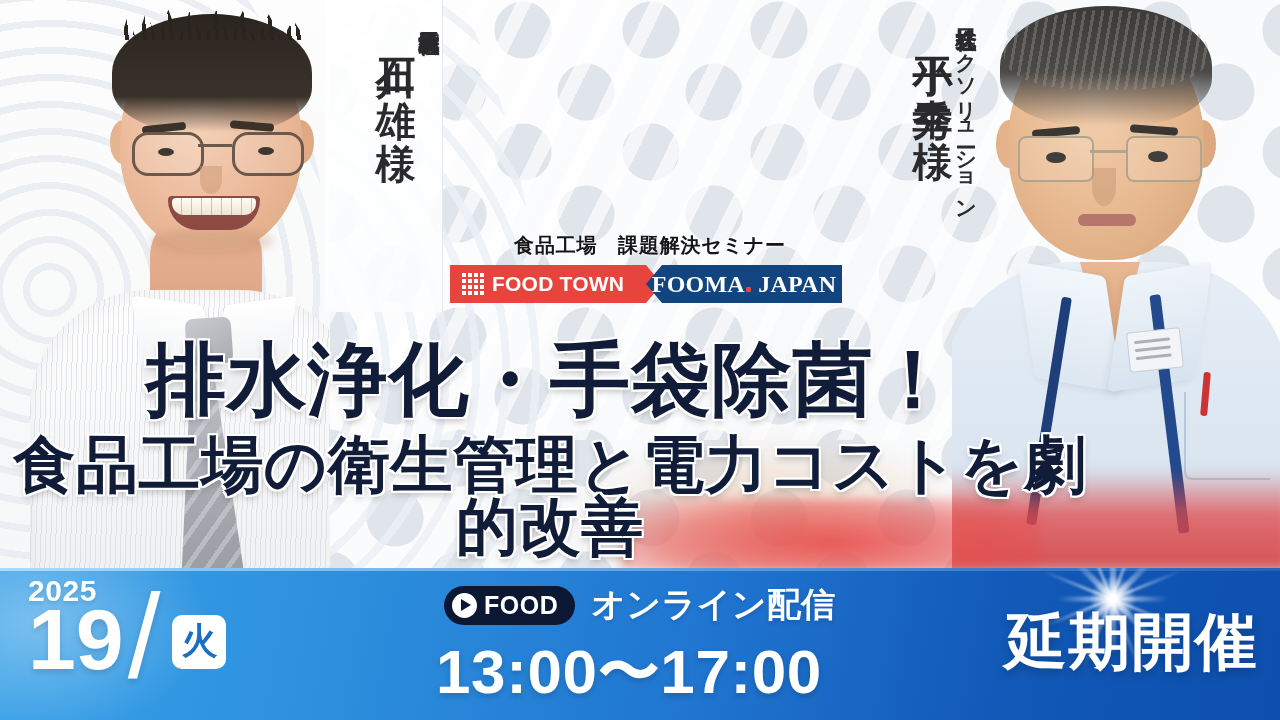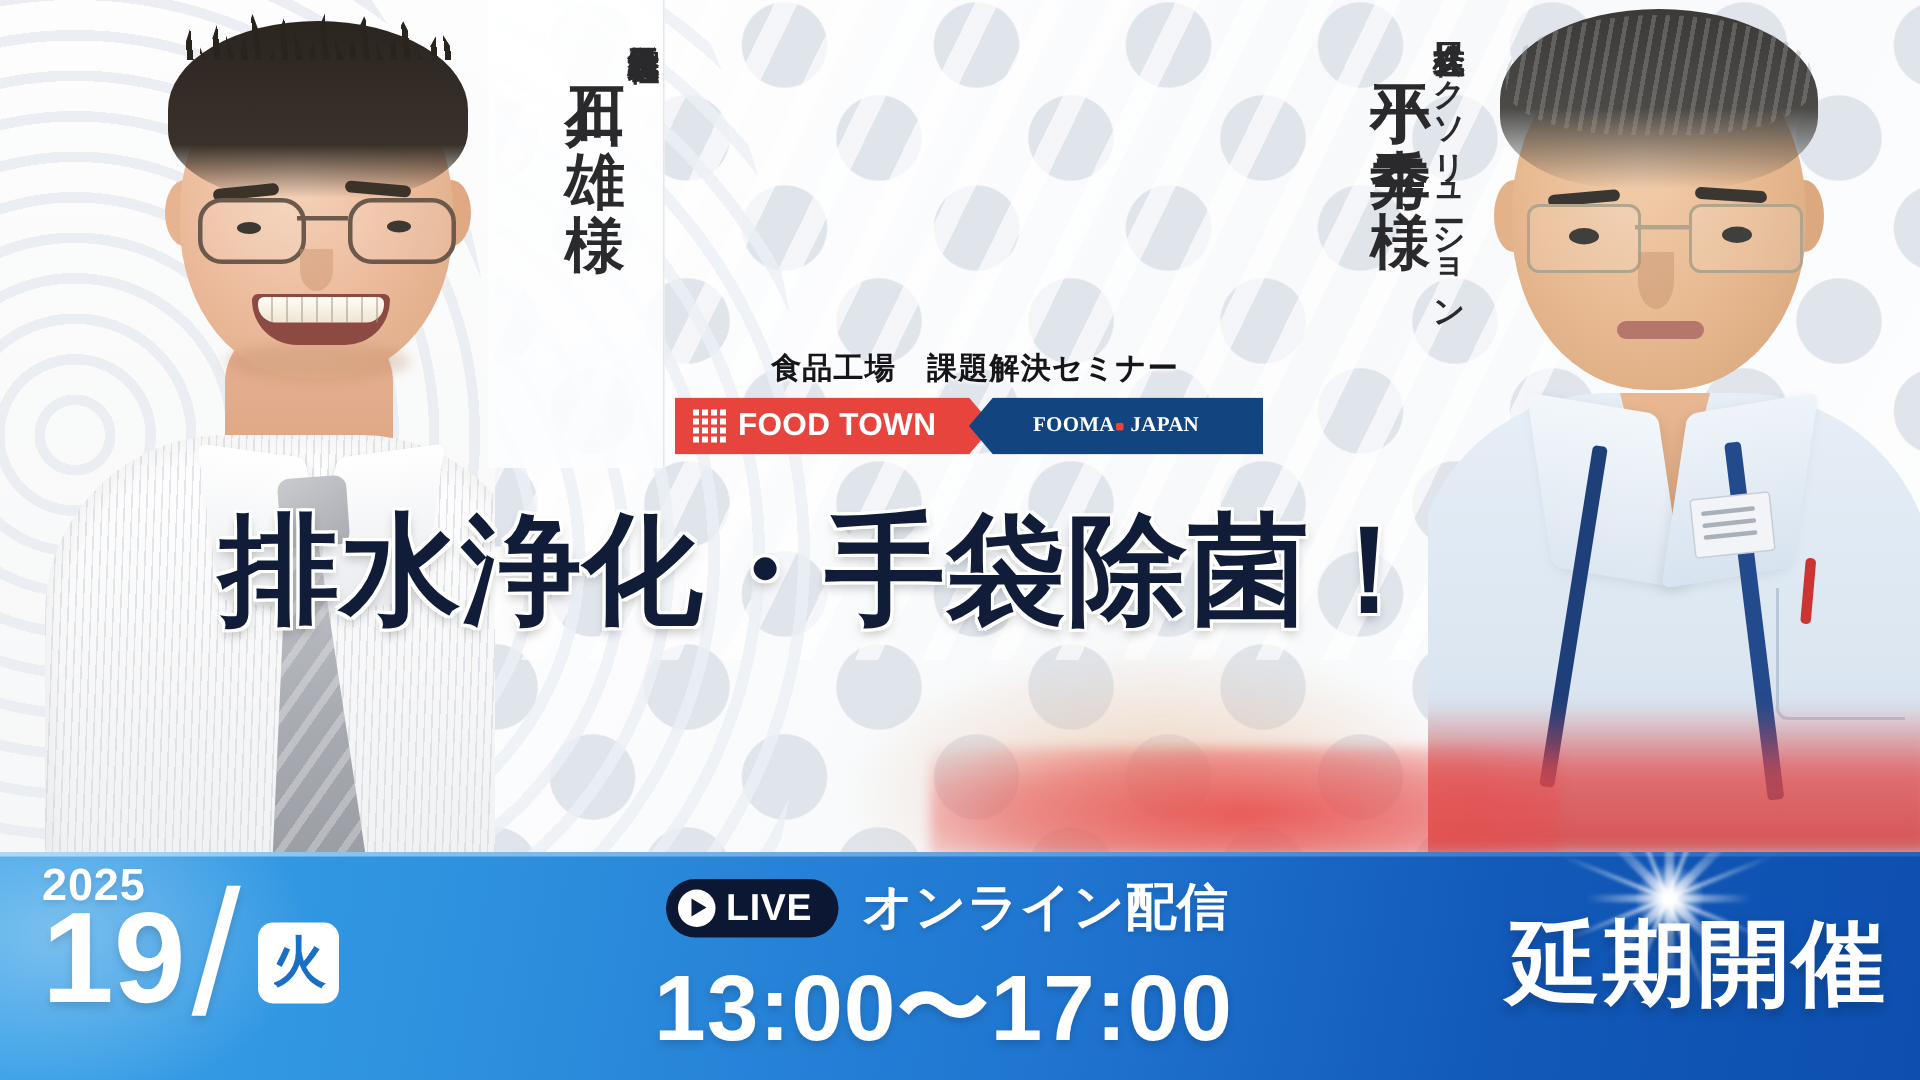--- a/index.html
+++ b/index.html
@@ -229,21 +229,21 @@
   .dot-grid{display:grid;grid-template-columns:repeat(4,4px);grid-template-rows:repeat(4,4px);
     gap:2px;}
   .dot-grid i{display:block;width:4px;height:4px;background:#fff;}
   .logo-foodtown span{color:#fff;font-weight:800;font-size:21px;letter-spacing:.01em;
     font-family:"Liberation Sans",sans-serif;}
   .logo-fooma{
     position:relative;width:196px;height:38px;background:#12457f;margin-left:-16px;
     clip-path:polygon(16px 0,100% 0,100% 100%,16px 100%,0 50%);
     display:flex;align-items:center;justify-content:center;
   }
-  .logo-fooma span{color:#fff;font-weight:700;font-size:14px;letter-spacing:.01em;
+  .logo-fooma span{color:#fff;font-weight:700;font-size:24px;letter-spacing:.01em;
     font-family:"Liberation Serif","DejaVu Serif",serif;}
   .logo-fooma .reddot{display:inline-block;width:5px;height:5px;background:#e8443e;
     border-radius:1px;margin:0 1px 0 1px;vertical-align:baseline;}
 
   
   .title-wrap{position:absolute;left:0;top:340px;width:1100px;text-align:center;}
   .title-l1,.title-l2{
     font-family:"DejaVu Sans","Liberation Sans",sans-serif;
     font-weight:800;color:#101c38;line-height:1.0;letter-spacing:.01em;
     text-shadow:
@@ -429,20 +429,21 @@
         <span>FOOD TOWN</span>
       </div>
       <div class="logo-fooma">
         <span><span>FOOMA</span><i class="reddot"></i> <span>JAPAN</span></span>
       </div>
     </div>
   </div>
 
   <div class="title-wrap">
     <div class="title-l1">排水浄化・手袋除菌！</div>
+    <div class="title-l2">食品工場の衛生管理と電力コストを劇的改善</div>
   </div>
 
   <div class="banner">
     <div class="banner-sheen"></div>
     <div class="flare">
       <div class="core"></div>
         <i></i>
         <i></i>
         <i></i>
         <i></i>
@@ -455,21 +456,21 @@
     <div class="d-year">2025</div>
     <div class="date-group">
       <div class="d-mon">19</div>
       <div class="d-slash">/</div>
       <div class="d-dow">火</div>
     </div>
 
     <div class="live-row">
       <div class="live-pill">
         <span class="play-ico"></span>
-        <span>LIVE</span>
+        <span>FOOD</span>
       </div>
       <div class="online-text">オンライン配信</div>
     </div>
 
     <div class="time-text">13:00〜17:00</div>
 
     <div class="postponed">延期開催</div>
   </div>
   <div class="banner-topline"></div>
 

